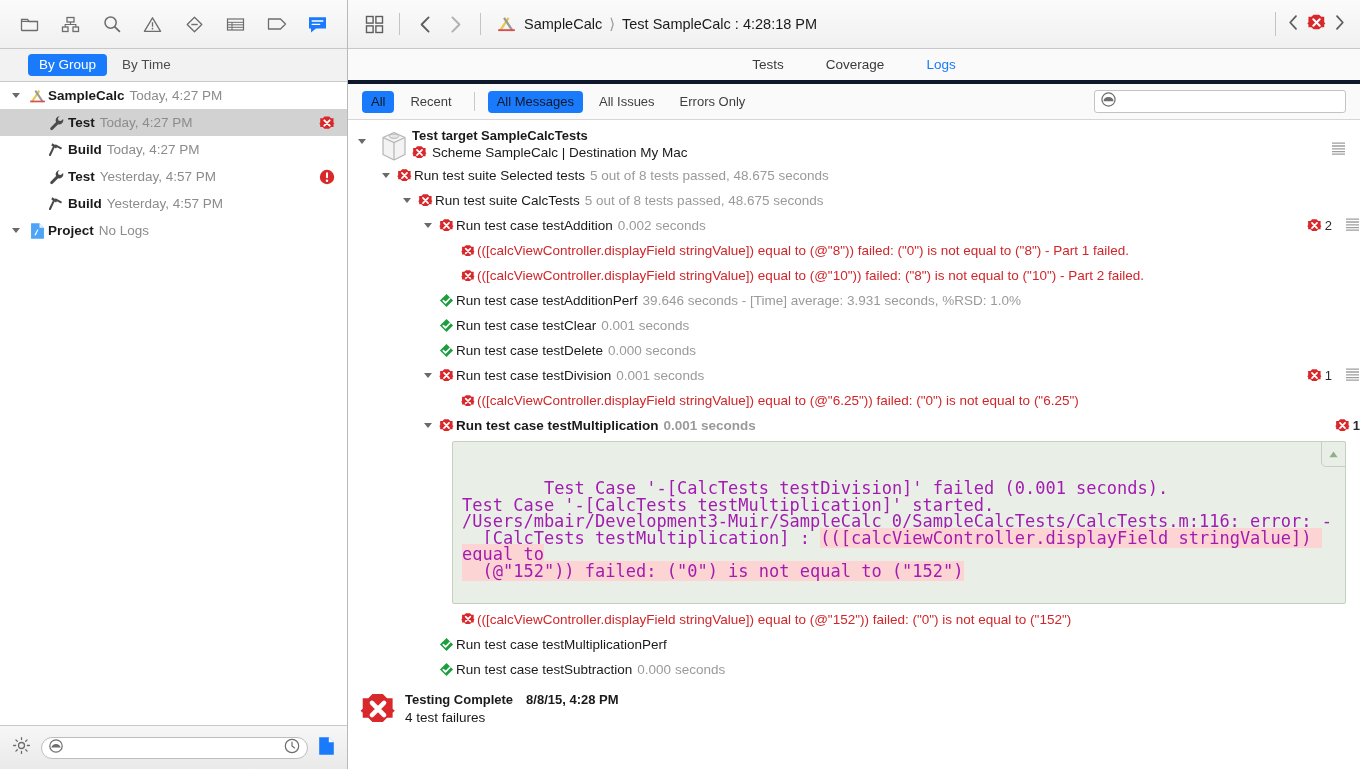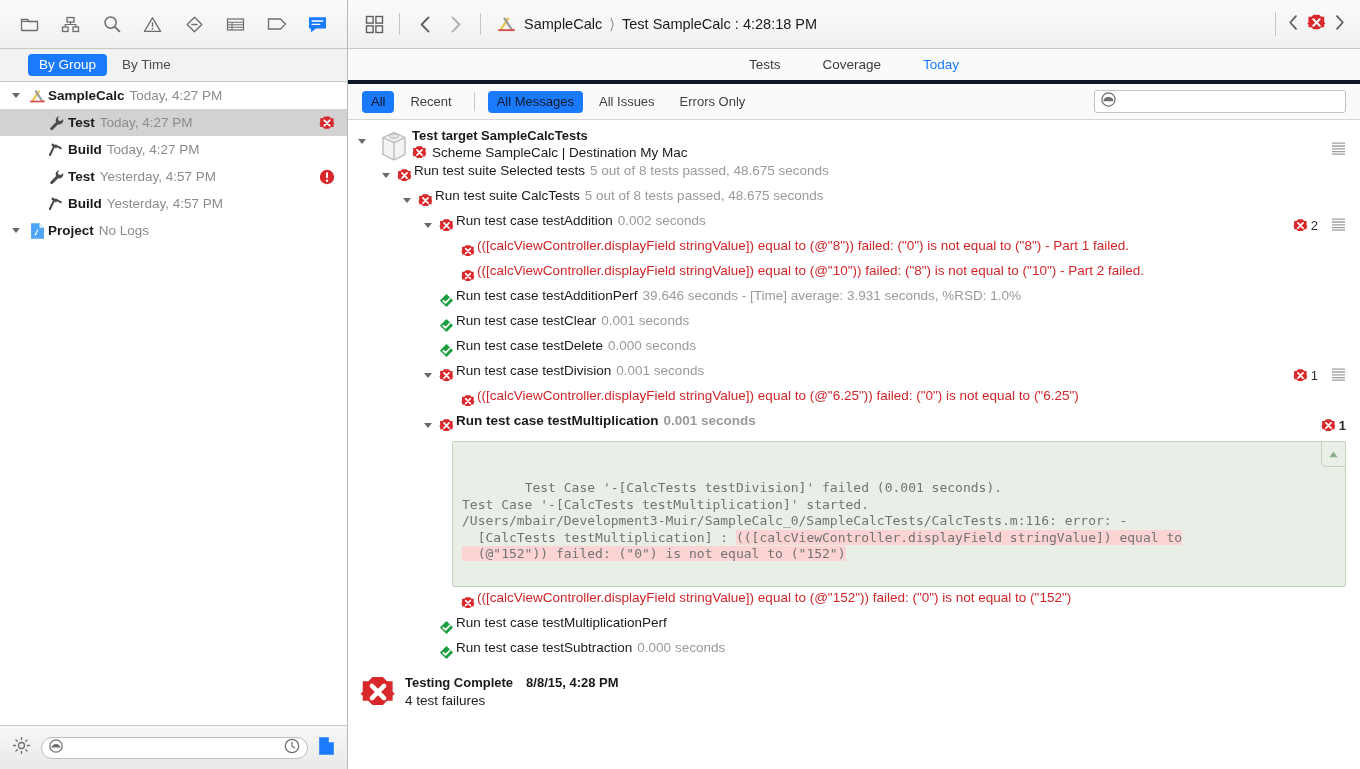--- a/index.html
+++ b/index.html
@@ -232,23 +232,23 @@
   .log-body {
     flex: 1;
     overflow: hidden;
     background: #fff;
     padding-top: 7px;
     position: relative;
   }
   .lrow {
     min-height: 25px;
     display: flex;
+    align-items: center;
     font-size: 13.5px;
     position: relative;
-    padding-right: 14px;
   }
   .lrow .disc {
     width: 18px; flex-shrink: 0;
     display: flex; align-items: center; justify-content: center;
   }
   .lrow .sicon {
     width: 19px; flex-shrink: 0;
     display: flex; align-items: center; justify-content: center;
   }
   .ltext { color: #1a1a1a; white-space: nowrap; }
@@ -267,23 +267,23 @@
   }
 
   
   .console {
     margin: 3px 14px 3px 104px;
     background: #e9efe7;
     border: 1px solid #c3d2bf;
     border-radius: 2px;
     padding: 5px 8px 7px 9px;
     font-family: "DejaVu Sans Mono", monospace;
-    font-size: 13px;
+    font-size: 17px;
     line-height: 16.5px;
-    color: #737373;
+    color: #a21caf;
     position: relative;
     white-space: pre-wrap;
   }
   .console .hl { background: #fdd4d4; }
   .console-toggle {
     position: absolute;
     top: -1px; right: -1px;
     width: 25px; height: 26px;
     background: #e9efe7;
     border: 1px solid #c3d2bf;
@@ -544,21 +544,21 @@
           <svg width="13" height="17" viewBox="0 0 13 17">
               <path d="M4 2.2l5.8 6.3L4 14.8" fill="none" stroke="#5e5e5e" stroke-width="1.8" stroke-linecap="round" stroke-linejoin="round"></path>
             </svg>
         </div>
       </div>
     </div>
 
     <div class="tabs-bar" id="tabs-bar">
         <div class="tab">Tests</div>
         <div class="tab">Coverage</div>
-        <div class="tab active">Today</div>
+        <div class="tab active">Logs</div>
       </div>
 
     <div class="filter-bar">
       <div class="pill active">All</div>
       <div class="pill">Recent</div>
       <div class="pill-sep"></div>
       <div class="pill active">All Messages</div>
       <div class="pill">All Issues</div>
       <div class="pill">Errors Only</div>
       <div class="log-search">

